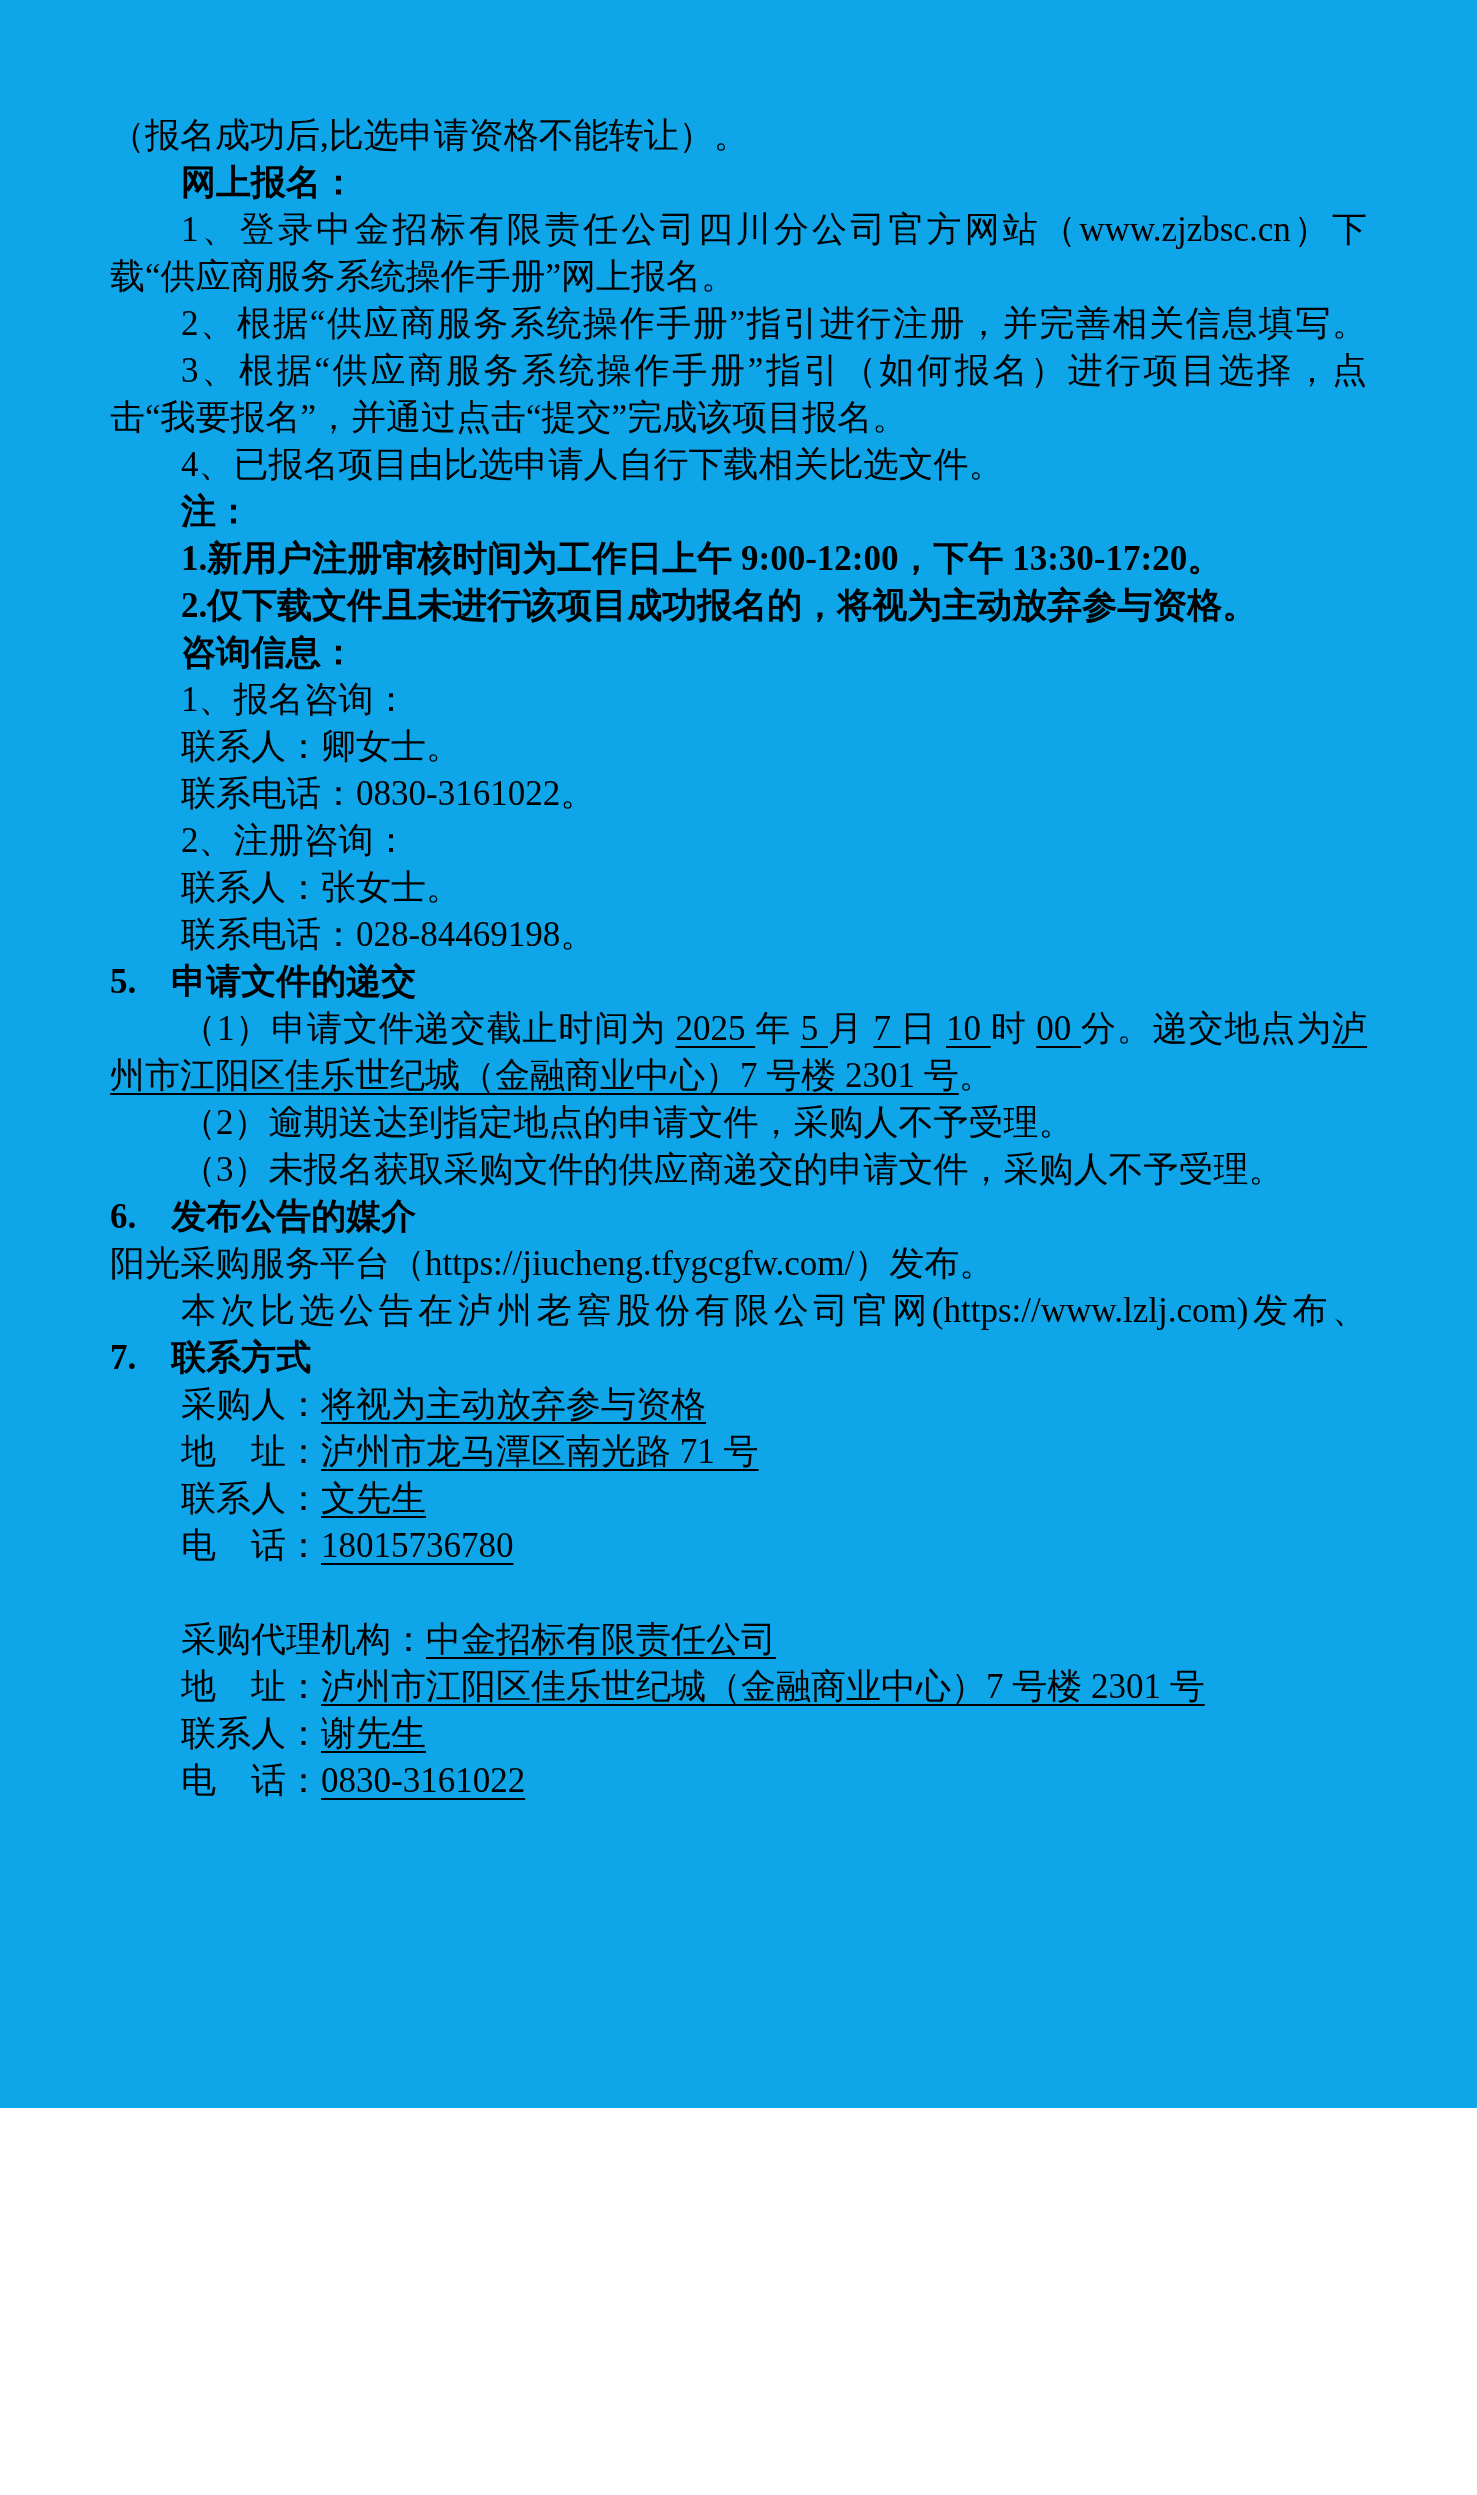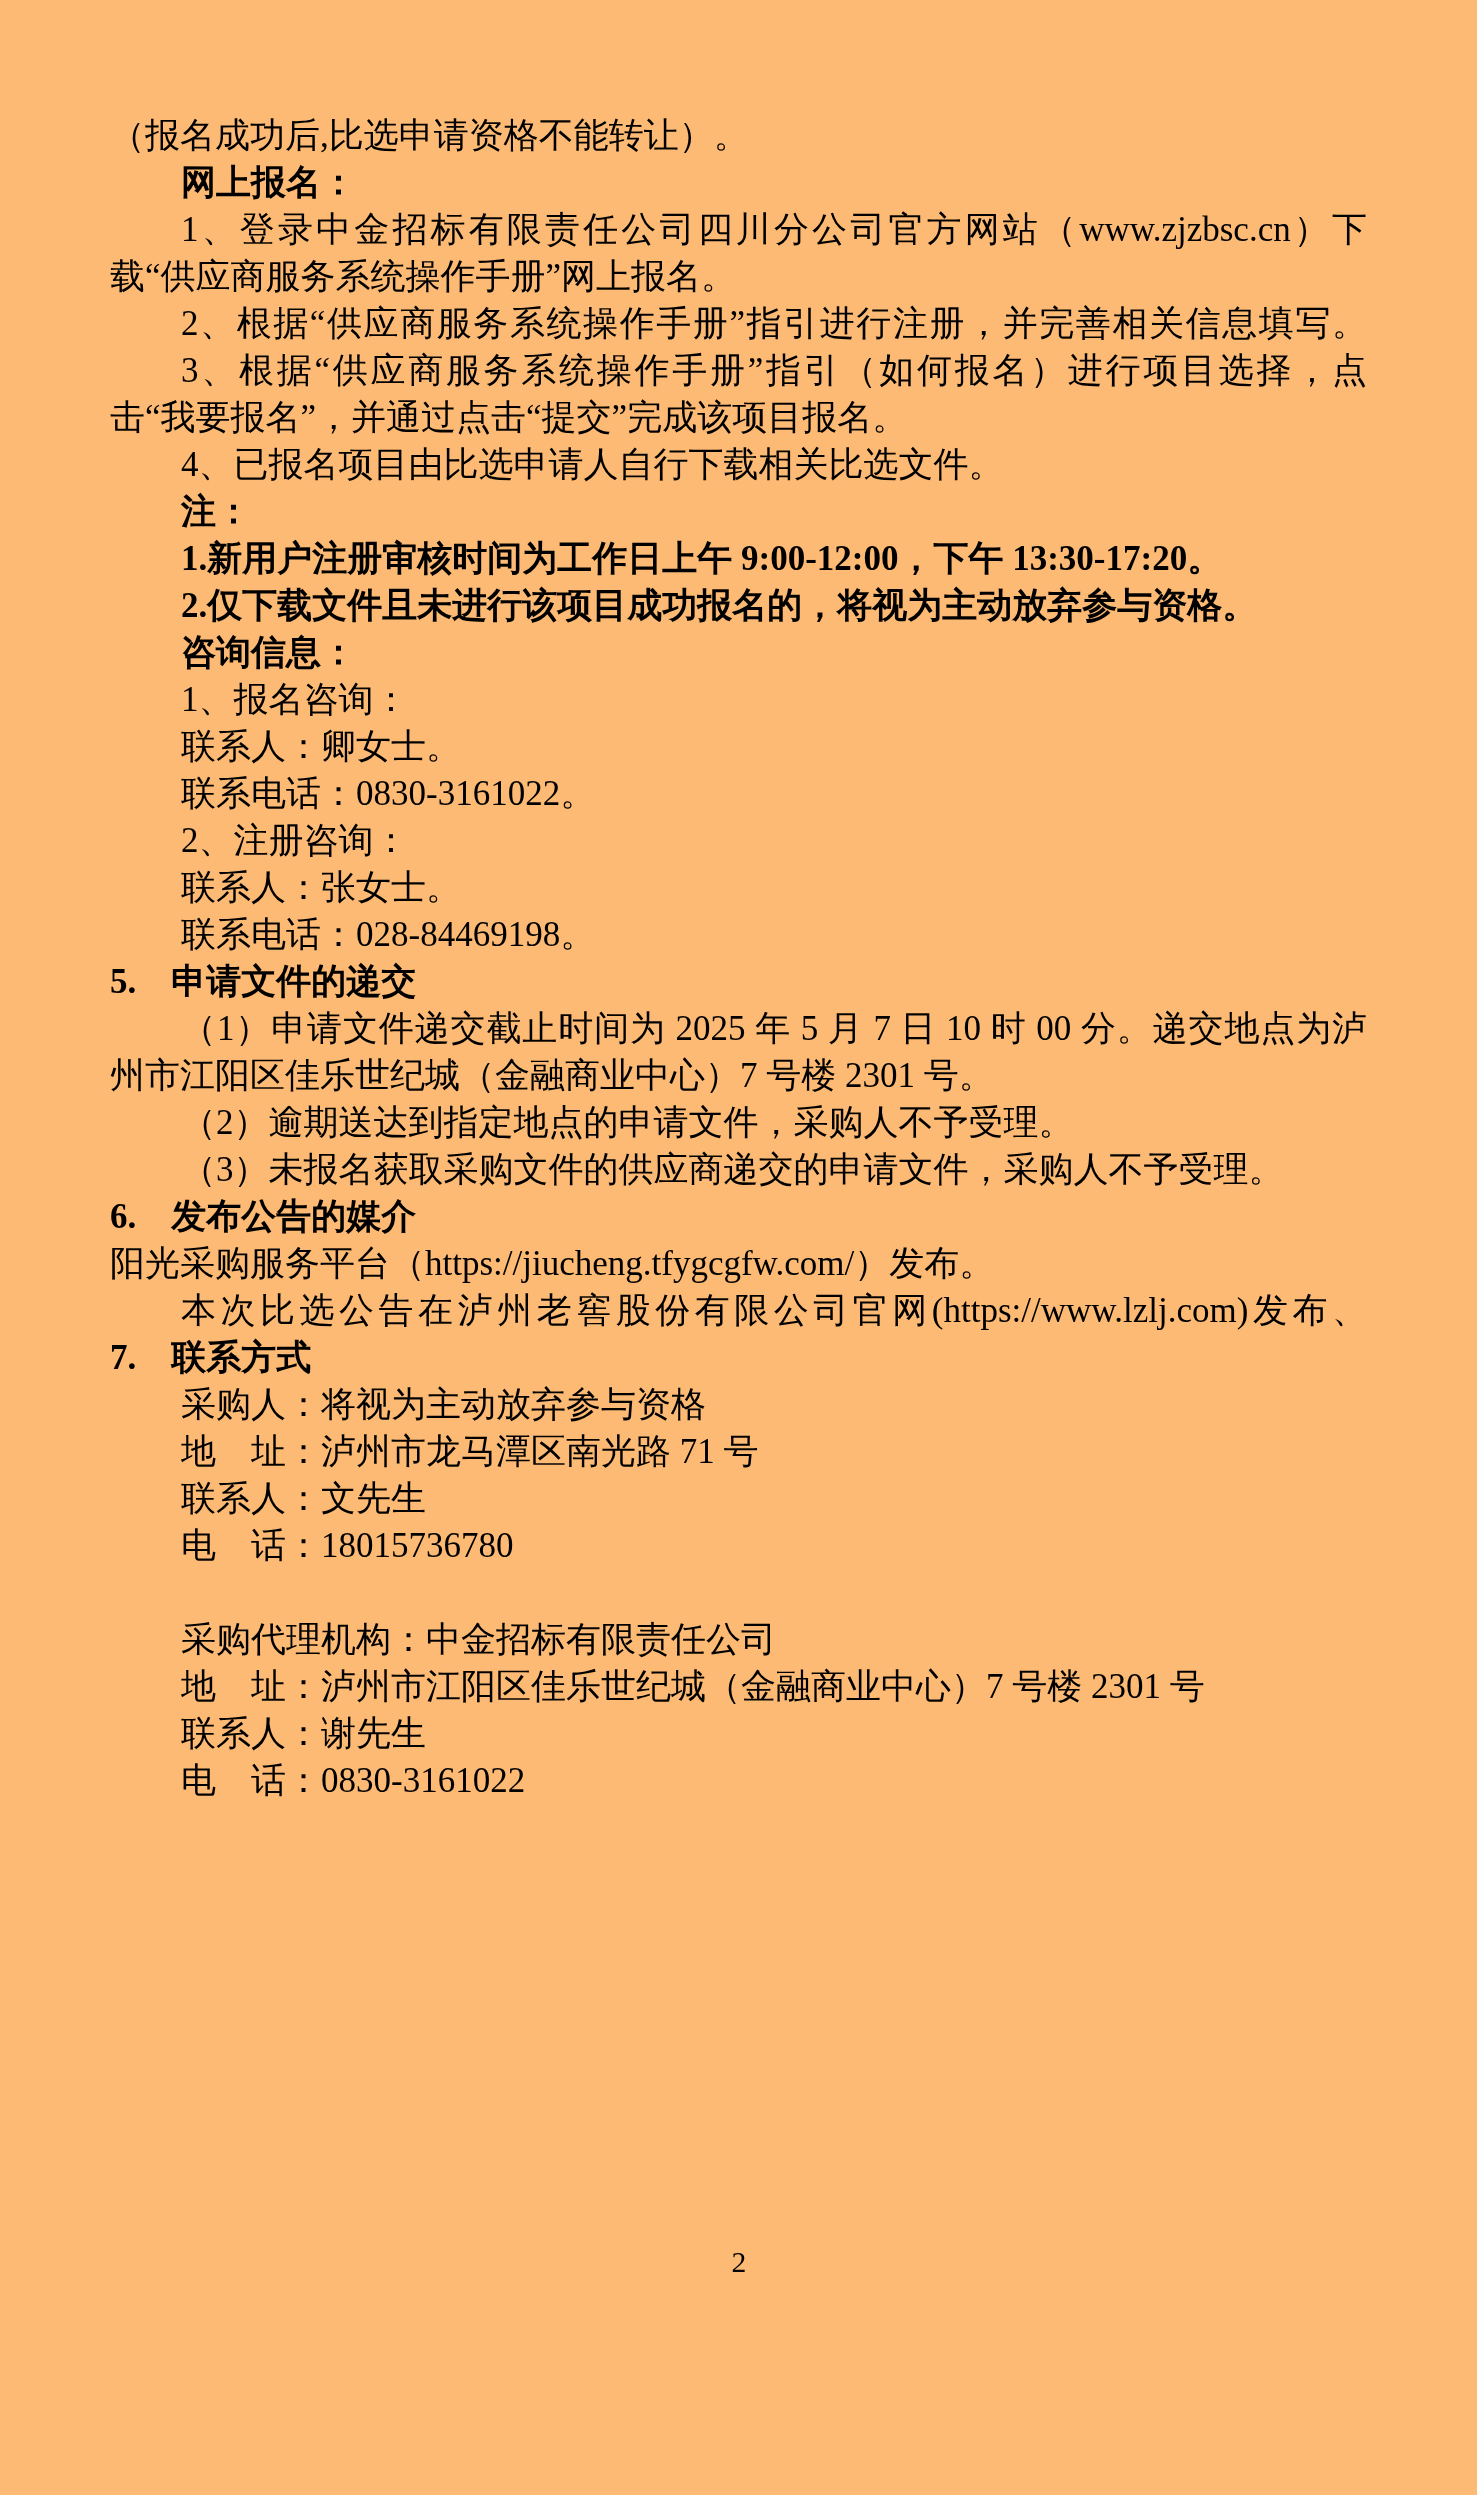--- a/index.html
+++ b/index.html
@@ -3,22 +3,22 @@
 <meta charset="utf-8">
 <style>
   html, body {
     margin: 0;
     padding: 0;
     background: #ffffff;
   }
   .page {
     position: relative;
     width: 1478px;
-    height: 2495px;
-    background: #fdba74;
+    height: 2108px;
+    background: #0ea5e9;
     overflow: hidden;
     font-family: "Liberation Serif", "DejaVu Serif", serif;
     color: #000000;
   }
   .doc-body {
     position: absolute;
     left: 110px;
     top: 112px;
     width: 1257px;
     font-size: 35px;
@@ -34,20 +34,21 @@
   }
   .line.bold {
     font-weight: 700;
   }
   .line.stretch {
     white-space: normal;
     text-align: justify;
     text-align-last: justify;
   }
   .line span.u {
+    text-decoration: underline;
     text-decoration-thickness: 2px;
     text-underline-offset: 5.9px;
   }
   .page-footer {
     position: absolute;
     left: 0;
     top: 2246px;
     width: 1478px;
     text-align: center;
     font-size: 29.6px;

